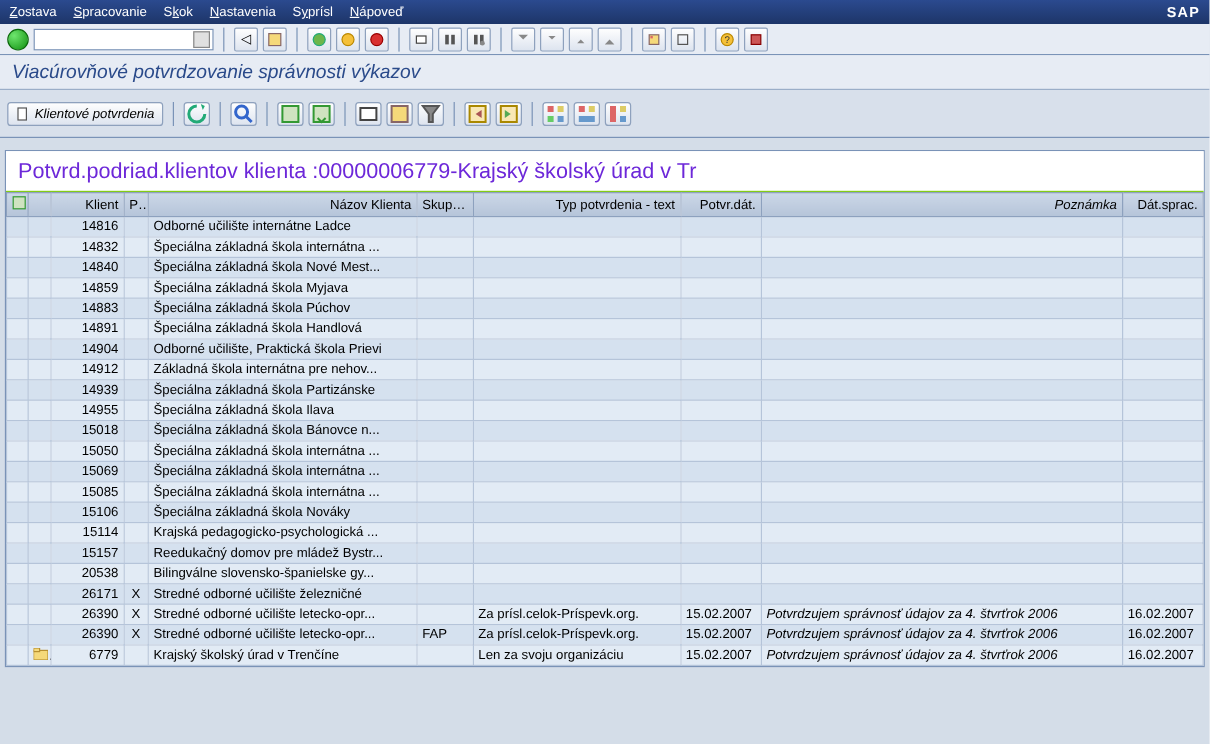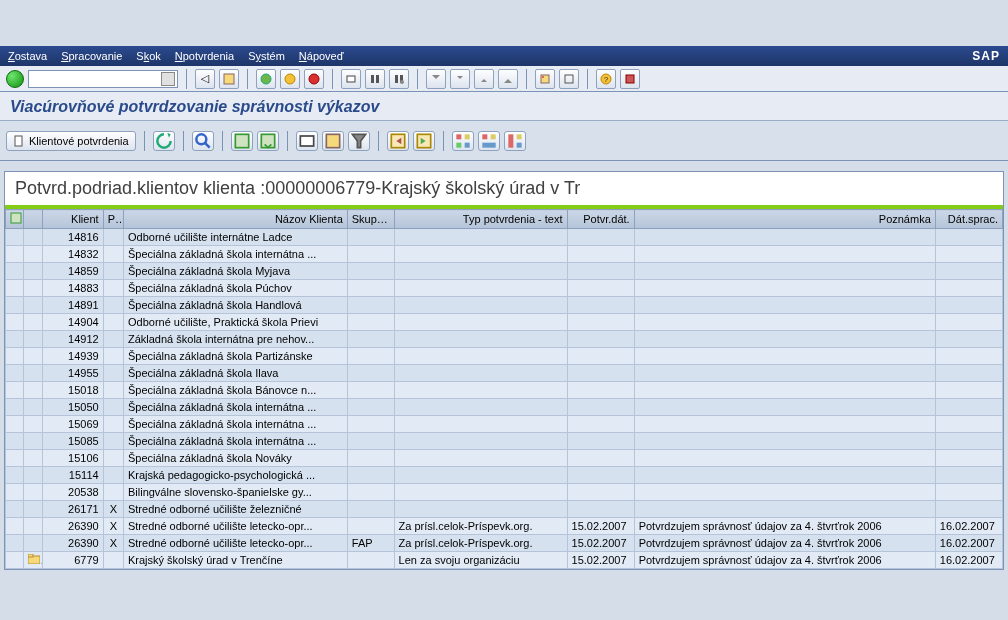--- a/index.html
+++ b/index.html
@@ -12,21 +12,20 @@
     overflow: hidden;
   }
   .menubar {
     background: linear-gradient(#2b4a8f, #1d3568);
     height: 20px;
     display: flex;
     align-items: center;
     padding: 0 8px;
     color: #fff;
     justify-content: space-between;
-    margin-top: 46px;
   }
   .menubar-left { display: flex; gap: 14px; }
   .menuitem { cursor: pointer; }
   .menuitem u { text-decoration: underline; }
   .sap-logo {
     font-weight: bold;
     font-size: 12px;
     color: #fff;
     letter-spacing: 1px;
   }
@@ -75,31 +74,32 @@
   }
   .tb-btn svg { width: 12px; height: 12px; }
   .title-area {
     background: #e7ecf4;
     padding: 6px 10px 4px 10px;
     border-bottom: 1px solid #9baec8;
   }
   .page-title {
     font-size: 16px;
     font-style: italic;
-    font-weight: bold;
+    font-weight: normal;
     color: #2a4a8a;
   }
   .app-toolbar {
     background: #d8e0eb;
     border-bottom: 1px solid #7a93b7;
     height: 40px;
     display: flex;
     align-items: center;
     padding: 11px 6px;
     gap: 4px;
+    font-style: italic;
   }
   .app-btn {
     height: 20px;
     border: 1px solid #8ea1bd;
     background: linear-gradient(#fefefe, #dde4ef);
     border-radius: 3px;
     display: flex;
     align-items: center;
     padding: 0 6px;
     gap: 4px;
@@ -115,24 +115,24 @@
   .content {
     padding: 10px 4px 4px 4px;
   }
   .grid-wrap {
     border: 1px solid #7a93b7;
     background: #fff;
   }
   .grid-title {
     font-size: 18px;
     font-family: Arial;
-    color: #404040;
+    color: #6d28d9;
     padding: 6px 10px;
     background: #fff;
-    border-bottom: 4px solid #84cc16;
+    border-bottom: 1px solid #84cc16;
   }
   table.grid {
     border-collapse: collapse;
     width: 100%;
     table-layout: fixed;
   }
   table.grid th {
     background: linear-gradient(#cbd7e7, #b5c4d9);
     border: 1px solid #8da1be;
     font-weight: normal;
@@ -158,36 +158,36 @@
     background: #d5e1ef;
   }
   .col-sel { width: 18px; }
   .col-icon { width: 18px; }
   .col-klient { width: 60px; text-align: right !important; }
   .col-po { width: 20px; text-align: left;}
   .col-nazov { width: 220px; }
   .col-skup { width: 46px; }
   .col-typ { width: 170px; }
   .col-dat { width: 66px; }
-  .col-pozn { width: 296px; }
+  .col-pozn { width: 296px; font-style: italic; }
   .col-sprac { width: 66px; }
   td.right { text-align: right; }
   td.center { text-align: center; }
   .row-icon { width:12px; height:10px; display:inline-block; }
 </style>
 </head>
 <body>
 
 <div class="menubar">
   <div class="menubar-left">
     <span class="menuitem"><u>Z</u><span>ostava</span></span>
     <span class="menuitem"><u>S</u><span>pracovanie</span></span>
     <span class="menuitem">S<u>k</u><span>ok</span></span>
-    <span class="menuitem"><u>N</u><span>potvrdenia</span></span>
-    <span class="menuitem">S<u>y</u><span>stém</span></span>
+    <span class="menuitem"><u>N</u><span>astavenia</span></span>
+    <span class="menuitem">S<u>y</u><span>prísl</span></span>
     <span class="menuitem"><u>N</u><span>ápoveď</span></span>
   </div>
   <span class="sap-logo">SAP</span>
 </div>
 
 <div class="toolbar">
   <span class="tb-green"></span>
   <div class="tb-input">
     <span class="tb-dd"></span>
   </div>
@@ -412,20 +412,32 @@
             <td class="col-nazov">Špeciálna základná škola internátna ...</td>
             <td class="col-skup"></td>
             <td class="col-typ"></td>
             <td class="col-dat"></td>
             <td class="col-pozn"></td>
             <td class="col-sprac"></td>
           </tr>
           <tr>
             <td class="col-sel"></td>
             <td class="col-icon"></td>
+            <td class="col-klient right">14840</td>
+            <td class="col-po center"></td>
+            <td class="col-nazov">Špeciálna základná škola Nové Mest...</td>
+            <td class="col-skup"></td>
+            <td class="col-typ"></td>
+            <td class="col-dat"></td>
+            <td class="col-pozn"></td>
+            <td class="col-sprac"></td>
+          </tr>
+          <tr>
+            <td class="col-sel"></td>
+            <td class="col-icon"></td>
             <td class="col-klient right">14859</td>
             <td class="col-po center"></td>
             <td class="col-nazov">Špeciálna základná škola Myjava</td>
             <td class="col-skup"></td>
             <td class="col-typ"></td>
             <td class="col-dat"></td>
             <td class="col-pozn"></td>
             <td class="col-sprac"></td>
           </tr>
           <tr>
@@ -559,20 +571,32 @@
             <td class="col-dat"></td>
             <td class="col-pozn"></td>
             <td class="col-sprac"></td>
           </tr>
           <tr>
             <td class="col-sel"></td>
             <td class="col-icon"></td>
             <td class="col-klient right">15114</td>
             <td class="col-po center"></td>
             <td class="col-nazov">Krajská pedagogicko-psychologická ...</td>
+            <td class="col-skup"></td>
+            <td class="col-typ"></td>
+            <td class="col-dat"></td>
+            <td class="col-pozn"></td>
+            <td class="col-sprac"></td>
+          </tr>
+          <tr>
+            <td class="col-sel"></td>
+            <td class="col-icon"></td>
+            <td class="col-klient right">15157</td>
+            <td class="col-po center"></td>
+            <td class="col-nazov">Reedukačný domov pre mládež Bystr...</td>
             <td class="col-skup"></td>
             <td class="col-typ"></td>
             <td class="col-dat"></td>
             <td class="col-pozn"></td>
             <td class="col-sprac"></td>
           </tr>
           <tr>
             <td class="col-sel"></td>
             <td class="col-icon"></td>
             <td class="col-klient right">20538</td>

